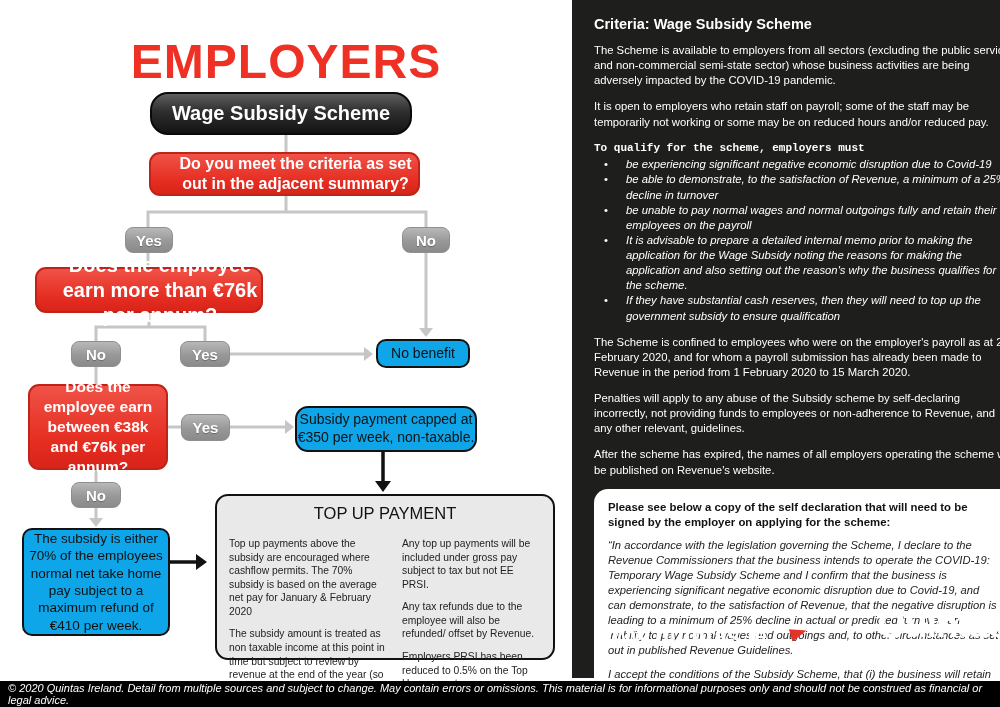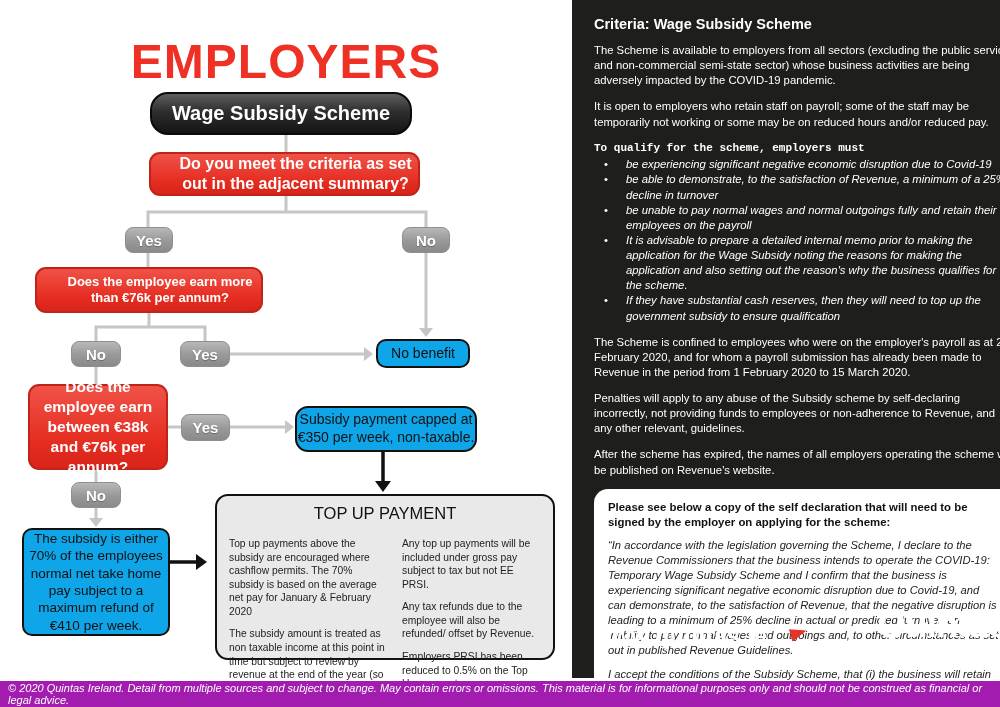--- a/index.html
+++ b/index.html
@@ -12,21 +12,21 @@
 
   .title { left:0; top:34px; width:572px; font-size:48px; font-weight:bold; color:#ee3124; letter-spacing:1px; }
 
   .scheme-box { left:150px; top:92px; width:262px; height:43px;
     background:linear-gradient(180deg,#5f5f5f 0%,#2e2e2e 45%,#141414 100%);
     border:2px solid #0a0a0a; border-radius:18px; color:#fff; font-size:20px; font-weight:bold; }
 
   .redbox { background:linear-gradient(180deg,#f05247 0%,#e52c20 70%,#d8241a 100%);
     border:2px solid #c02318; color:#fff; font-weight:bold; border-radius:11px; line-height:1.25;padding-left:22px; }
   .q-criteria { left:149px; top:152px; width:271px; height:44px; font-size:16px; }
-  .q-76k      { left:35px;  top:267px; width:228px; height:46px; font-size:13px; }
+  .q-76k      { left:35px;  top:267px; width:228px; height:46px; font-size:20px; }
   .q-38-76    { left:28px;  top:384px; width:140px; height:86px; font-size:15.5px; line-height:1.3; padding:4px; }
 
   .badge { background:linear-gradient(180deg,#b8b8b8 0%,#989898 55%,#8a8a8a 100%);
     border:1px solid #8f8f8f; color:#fff; font-weight:bold; font-size:15px;
     border-radius:8px; text-shadow:0 1px 1px rgba(0,0,0,.3); }
   .b-yes1 { left:125px; top:227px; width:48px; height:26px; }
   .b-no1  { left:402px; top:227px; width:48px; height:26px; }
   .b-no2  { left:71px;  top:341px; width:50px; height:26px; }
   .b-yes2 { left:180px; top:341px; width:50px; height:26px; }
   .b-yes3 { left:181px; top:414px; width:49px; height:27px; }
@@ -66,21 +66,21 @@
     display:flex; justify-content:space-between; align-items:center;gap:14px; }
   .website { font-size:23px; font-weight:bold; color:#fff; text-decoration:none; letter-spacing:0.5px; }
   .logo { position:relative; text-align:right; line-height:1; }
   .logo-word { font-size:37px; font-weight:bold; color:#fff; letter-spacing:-1px; position:relative; }
   .logo-mark { position:absolute; left:7px; top:21px; width:17px; height:13px;
     background:#e5332a; clip-path:polygon(0 0, 100% 42%, 4% 100%); transform:rotate(-14deg); }
   .logo-tag { font-size:13px; font-weight:bold; letter-spacing:3.2px; color:#fff; margin-top:11px; }
 
   
   .footer { position:absolute; left:0; bottom:0; width:1000px; height:26px;
-    background:#a21caf; color:#fff; font-size:11px; font-style:italic;
+    background:#000000; color:#fff; font-size:11px; font-style:italic;
     display:flex; align-items:center; padding-left:8px; z-index:3; }
 </style>
 </head>
 <body>
 
 <div class="page">
 
   <svg class="flow-svg" width="572" height="680">
     <g stroke="#c6c6c6" stroke-width="3" fill="none">
       <path d="M286 133 V152"></path>

